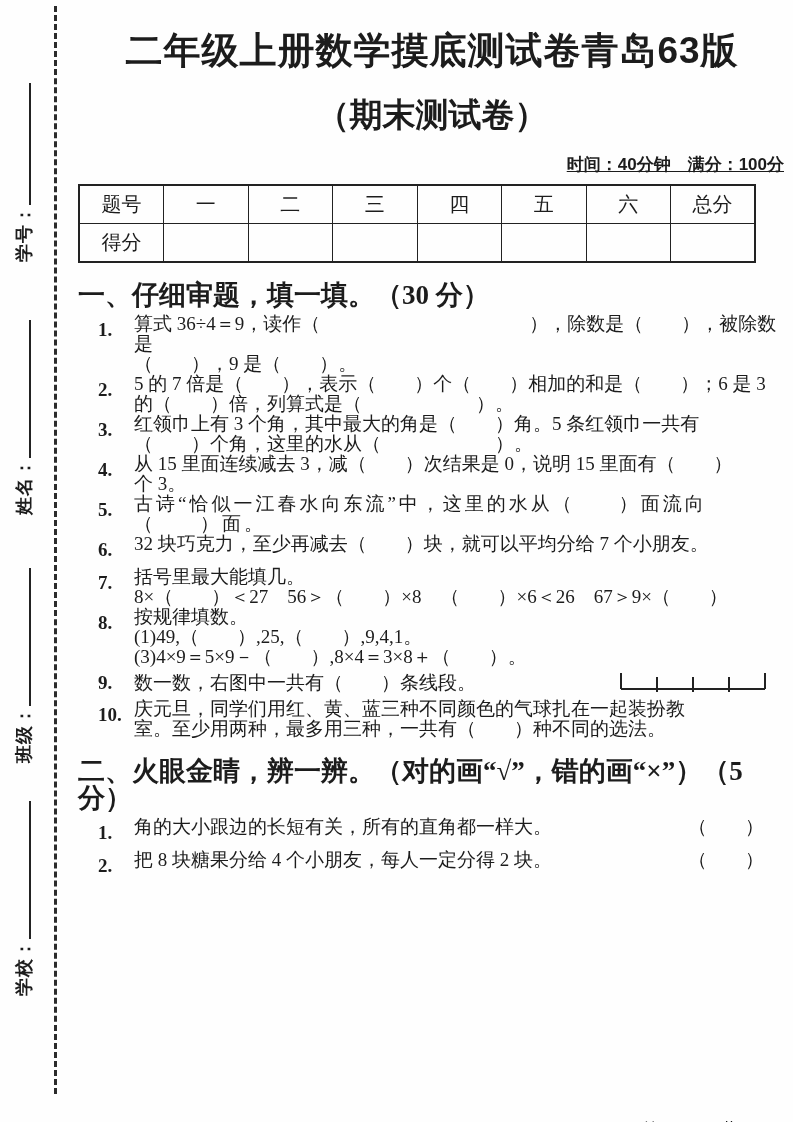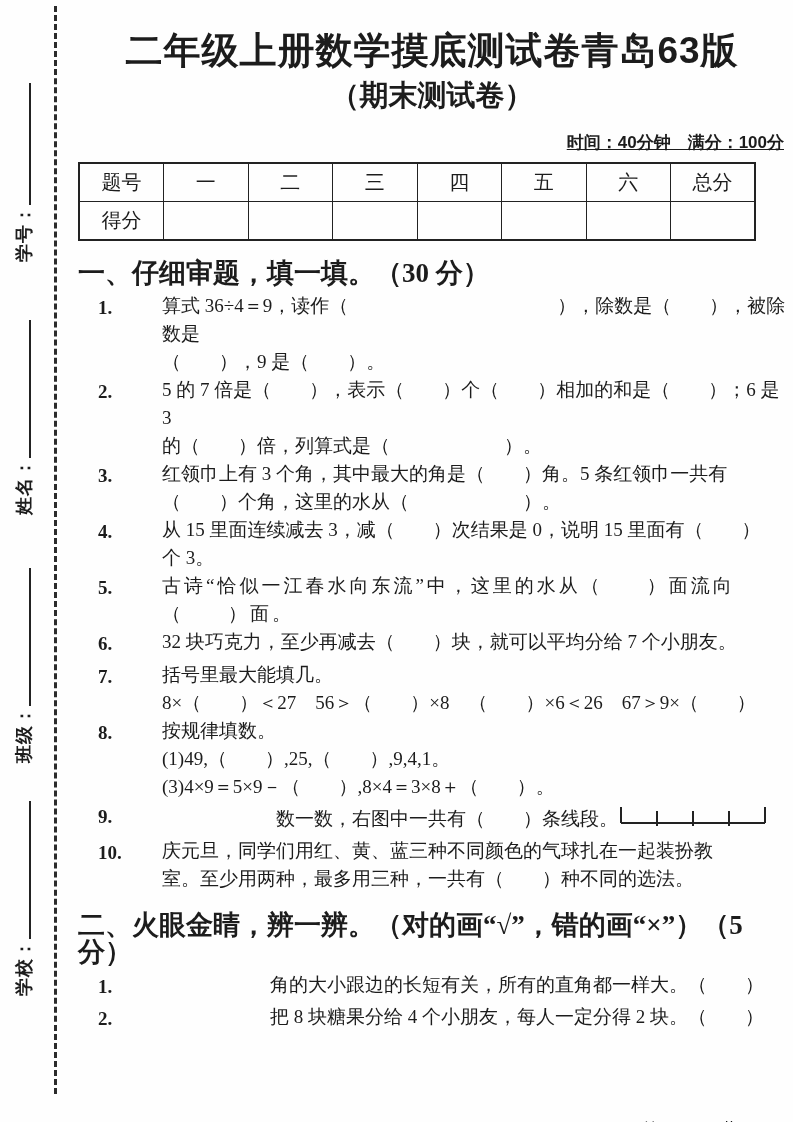--- a/index.html
+++ b/index.html
@@ -42,23 +42,23 @@
   .title {
     margin: 28px 4px 0;
     text-align: center;
     font-size: 37px;
     font-weight: bold;
     letter-spacing: 1px;
     font-family: "Liberation Sans", "DejaVu Sans", sans-serif;
     line-height: 1.25;
   }
   .subtitle {
-    margin-top: 2px;
+    margin-top: 19px;
     text-align: center;
-    font-size: 29px;
+    font-size: 33px;
     font-weight: bold;
     font-family: "Liberation Sans", "DejaVu Sans", sans-serif;
   }
   .meta {
     margin-top: 15px;
     text-align: right;
     font-size: 17px;
     font-weight: 600;
     padding-right: 2px;
     font-family: "Liberation Sans", "DejaVu Sans", sans-serif;
@@ -81,22 +81,22 @@
   .section { margin-top: 0; }
   .section-heading {
     font-size: 27px;
     font-weight: bold;
     margin: 19px 0 5px;
     line-height: 27px;
   }
   .q { display: flex; align-items: flex-start; padding-left: 20px; }
   .qnum { flex: 0 0 36px; font-weight: bold; font-size: 19px; line-height: 32.5px; }
   .qtext { flex: 1; font-size: 19px; }
-  .q-line { line-height: 28px; margin-left: 28px; }
-  .q-line.with-right { display: flex; justify-content: flex-end; align-items: center; padding-right: 22px; }
+  .q-line { line-height: 20px; }
+  .q-line.with-right { display: flex; justify-content: space-between; align-items: center; padding-right: 22px; }
   .q-line.spread { letter-spacing: 3px; }
   .seg-fig { flex: 0 0 auto; margin-right: -4px; }
   .footer {
     position: absolute;
     left: 0;
     width: 100%;
     top: 1074px;
     text-align: right;
     font-size: 17px;
     letter-spacing: 9px;

